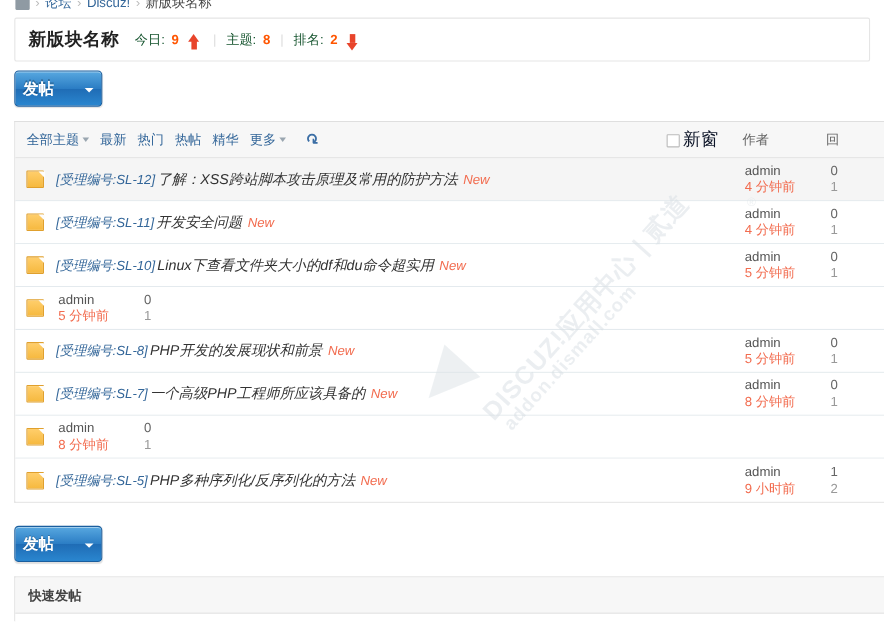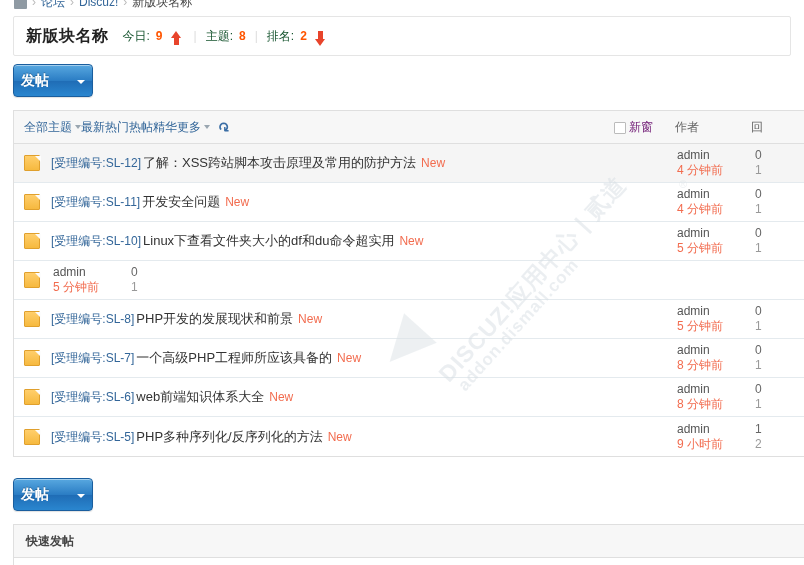--- a/index.html
+++ b/index.html
@@ -149,21 +149,21 @@
   }
   .filter-bar {
     height: 33px;
     background: #f7f7f7;
     border-bottom: 1px solid #dfdfdf;
     display: flex;
     align-items: center;
     padding: 0 0 0 10px;
     position: relative;
   }
-  .filter-left { display: flex; align-items: center; }
+  .filter-left { display: flex; align-items: flex-start; gap: 10px; }
   .f-item {
     color: #336699;
     font-size: 12px;
     text-decoration: none;
     cursor: pointer;
     white-space: nowrap;
   }
   .f-caret {
     display: inline-block;
     margin-left: 3px;
@@ -190,21 +190,21 @@
   }
   .newwin-wrap { display: flex; align-items: center; gap: 3px; margin-right: 22px; }
   .newwin-box {
     width: 12px; height: 12px;
     border: 1px solid #bbb;
     background: #fff;
     display: inline-block;
     border-radius: 1px;
     cursor: pointer;
   }
-  .newwin-label { color: #701a75; font-size: 12px; cursor: pointer; }
+  .newwin-label { color: #0f172a; font-size: 16px; cursor: pointer; }
   .col-author { width: 76px; color: #666; font-size: 12px; }
   .col-reply { width: 62px; color: #666; font-size: 12px; }
 
   
   .thread-row {
     height: 39px;
     border-bottom: 1px solid #e4eaee;
     display: flex;
     align-items: center;
     padding-left: 10px;
@@ -232,20 +232,21 @@
     width: 0; height: 0;
     border-left: 6px solid transparent;
     border-top: 6px solid #fdfdfd;
   }
   .thread-title {
     font-size: 13px;
     white-space: nowrap;
     overflow: hidden;
     flex: 1 1 auto;
     line-height: 25px;
+    font-style: italic;
   }
   .t-prefix { color: #336699; font-size: 12px; }
   .t-name { color: #333; margin-left: 2px; }
   .t-new { color: #f26c4f; font-size: 12px; margin-left: 5px; }
 
   .cell-author {
     width: 76px;
     flex: 0 0 76px;
     font-size: 12px;
     line-height: 15px;
@@ -430,21 +431,20 @@
           </span>
           <span class="thread-title"><span class="t-prefix">[受理编号:SL-7]</span><span class="t-name">一个高级PHP工程师所应该具备的</span><span class="t-new">New</span></span>
           <span class="cell-author"><span class="a-name">admin</span><br><span class="a-time">8 分钟前</span></span>
           <span class="cell-reply"><span class="r-top">0</span><br><span class="r-bot">1</span></span>
         </div>
         <div class="thread-row">
           <span class="doc-icon">
             <span class="page"></span>
             <span class="fold"></span>
           </span>
-          <span class="thread-title"><span class="t-prefix">[受理编号:SL-6]</span><span class="t-name">web前端知识体系大全</span><span class="t-new">New</span></span>
           <span class="cell-author"><span class="a-name">admin</span><br><span class="a-time">8 分钟前</span></span>
           <span class="cell-reply"><span class="r-top">0</span><br><span class="r-bot">1</span></span>
         </div>
         <div class="thread-row">
           <span class="doc-icon">
             <span class="page"></span>
             <span class="fold"></span>
           </span>
           <span class="thread-title"><span class="t-prefix">[受理编号:SL-5]</span><span class="t-name">PHP多种序列化/反序列化的方法</span><span class="t-new">New</span></span>
           <span class="cell-author"><span class="a-name">admin</span><br><span class="a-time">9 小时前</span></span>

